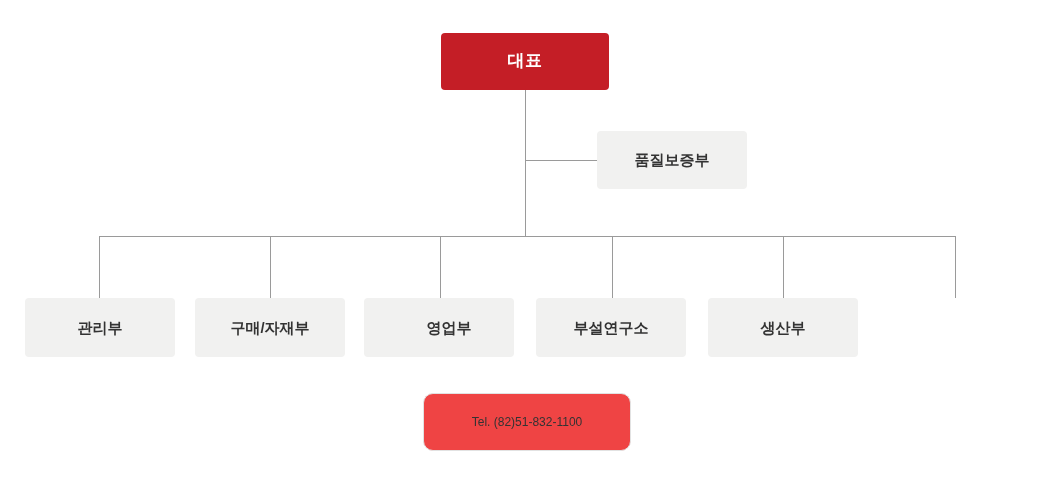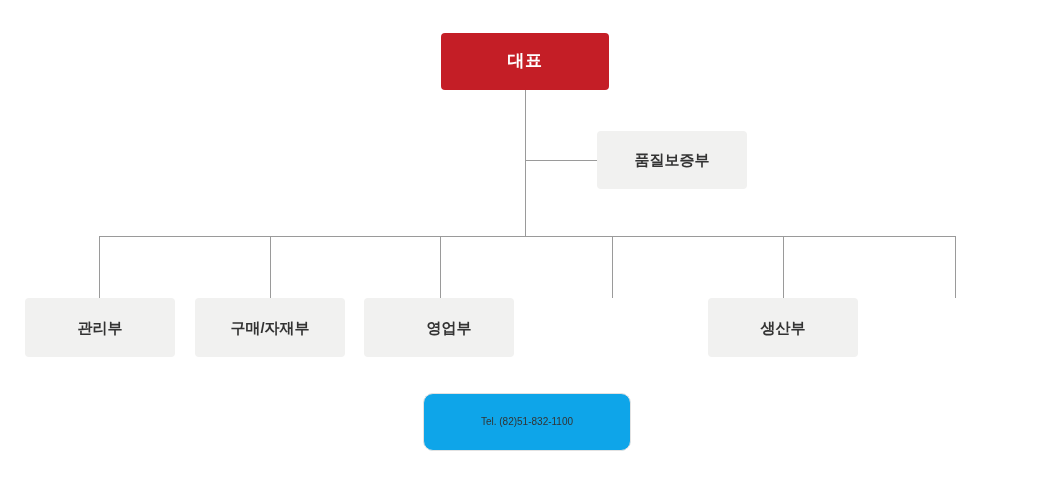--- a/index.html
+++ b/index.html
@@ -52,24 +52,24 @@
   }
 
   .node-dept {
     background: #f1f1f0;
     color: #333333;
     font-size: 15px;
     font-weight: 700;
   }
 
   .node-contact {
-    background: #0ea5e9;
+    background: #ef4444;
     border: 1px solid #e2e2e2;
     color: #333333;
-    font-size: 10px;
+    font-size: 12px;
     font-weight: 400;
     border-radius: 10px;
   }
 </style>
 </head>
 <body>
 
 <div id="org-chart">
 
   <div class="line line-v" style="left:525px; top:90px; height:146px;"></div>
@@ -98,20 +98,23 @@
   </div>
 
   <div class="node node-dept" style="left:195px; top:298px; width:150px; height:59px;">
     <span class="node-label">구매/자재부</span>
   </div>
 
   <div class="node node-dept" style="left:364px; top:298px; width:150px; height:59px;padding-left:20px;">
     <span class="node-label">영업부</span>
   </div>
 
+  <div class="node node-dept" style="left:536px; top:298px; width:150px; height:59px;">
+    <span class="node-label">부설연구소</span>
+  </div>
 
   <div class="node node-dept" style="left:708px; top:298px; width:150px; height:59px;align-items:center;">
     <span class="node-label">생산부</span>
   </div>
 
 
   <div class="node node-contact" style="left:423px; top:393px; width:208px; height:58px;">
     <span class="node-label">Tel. (82)51-832-1100</span>
   </div>
 

